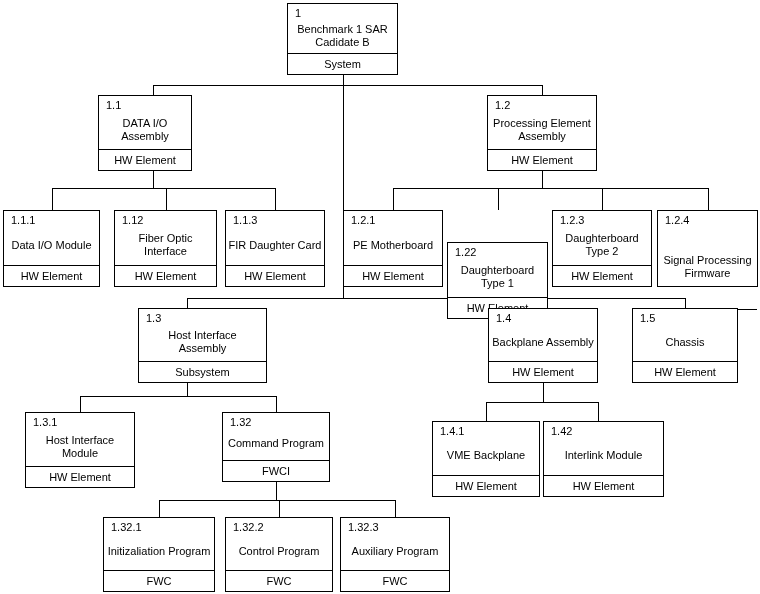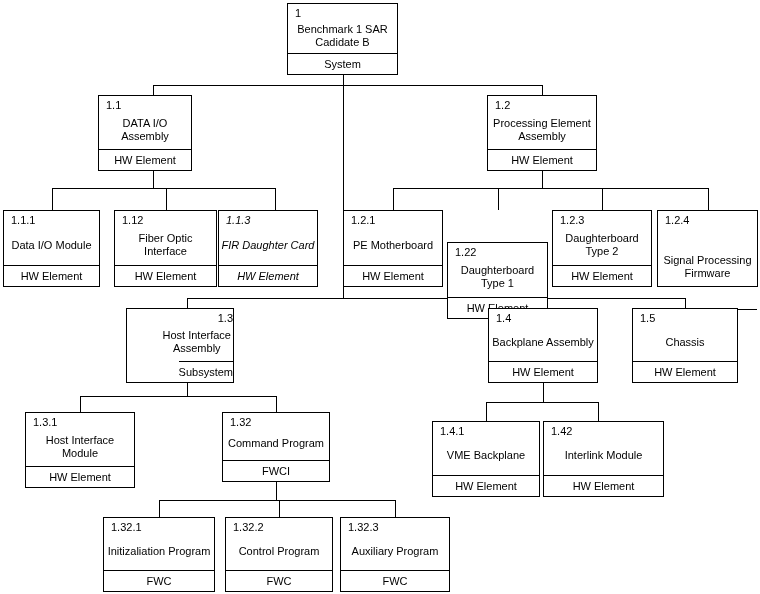--- a/index.html
+++ b/index.html
@@ -87,21 +87,21 @@
     <div class="title">Data I/O Module</div>
     <div class="cat">HW Element</div>
   </div>
 
   <div class="node" style="left: 114px; top: 210px; width: 103px; height: 77px;">
     <div class="num">1.12</div>
     <div class="title">Fiber Optic Interface</div>
     <div class="cat">HW Element</div>
   </div>
 
-  <div class="node" style="left: 218px; top: 210px; width: 100px; height: 77px; font-style: italic;">
+  <div class="node" style="left: 225px; top: 210px; width: 100px; height: 77px;">
     <div class="num">1.1.3</div>
     <div class="title">FIR Daughter Card</div>
     <div class="cat">HW Element</div>
   </div>
 
   <div class="node" style="left: 343px; top: 210px; width: 100px; height: 77px;">
     <div class="num">1.2.1</div>
     <div class="title">PE Motherboard</div>
     <div class="cat">HW Element</div>
   </div>
@@ -120,21 +120,21 @@
     <div class="cat">HW Element</div>
   </div>
 
   <div class="node" style="left: 657px; top: 210px; width: 101px; height: 77px; gap: 27px;">
     <div class="num">1.2.4</div>
     <div class="title">Signal Processing
 Firmware</div>
     <div class="cat">FWCI</div>
   </div>
 
-  <div class="node" style="left: 126px; top: 308px; width: 108px; height: 75px; align-items: flex-end;">
+  <div class="node" style="left: 138px; top: 308px; width: 129px; height: 75px;">
     <div class="num">1.3</div>
     <div class="title">Host Interface
 Assembly</div>
     <div class="cat">Subsystem</div>
   </div>
 
   <div class="node" style="left: 488px; top: 308px; width: 110px; height: 75px;">
     <div class="num">1.4</div>
     <div class="title">Backplane Assembly</div>
     <div class="cat">HW Element</div>

